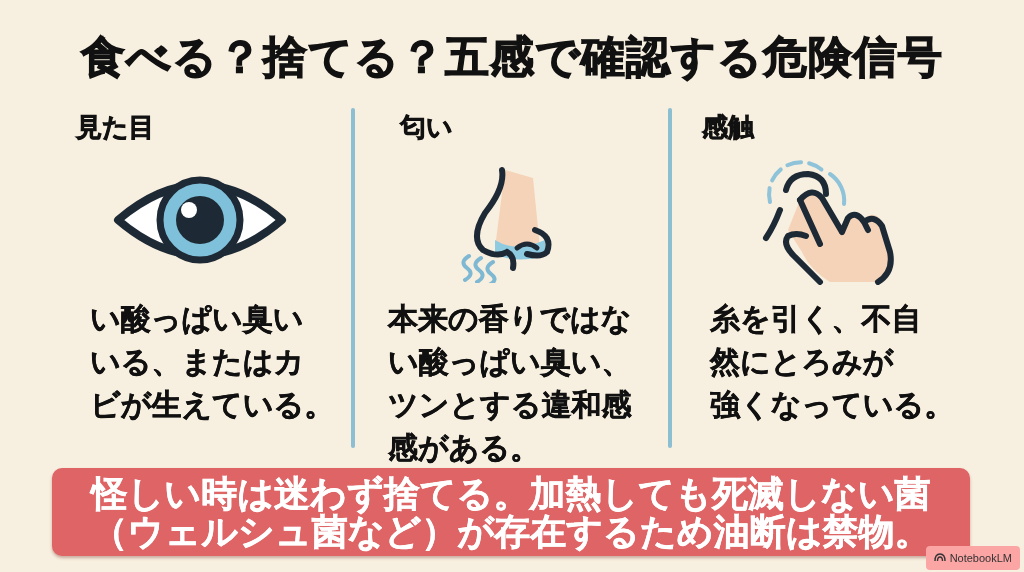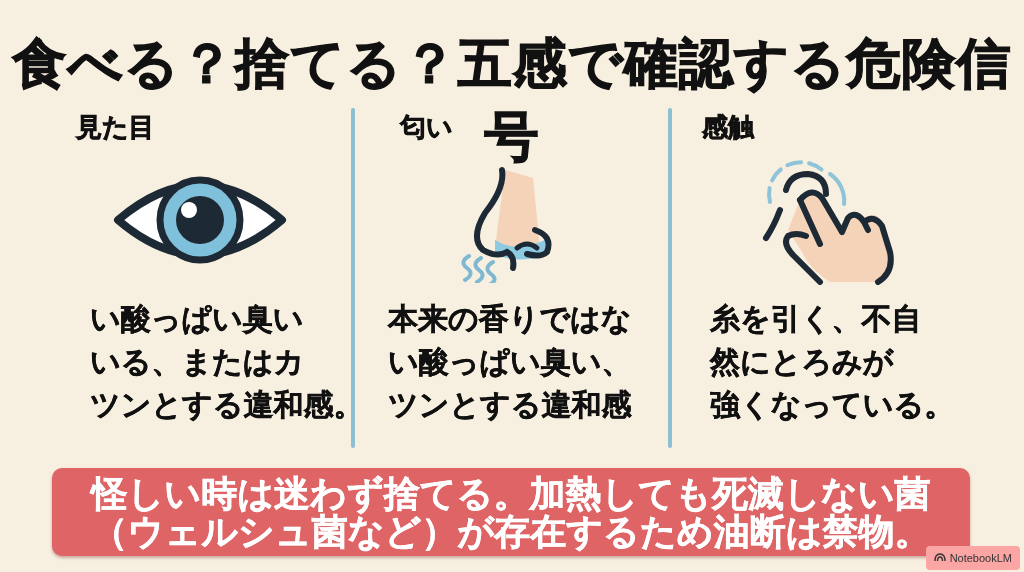--- a/index.html
+++ b/index.html
@@ -5,21 +5,21 @@
   html, body { margin: 0; padding: 0; }
   body {
     width: 1024px; height: 572px; overflow: hidden;
     background: #f7efdf;
     font-family: "DejaVu Sans", "Liberation Sans", sans-serif;
     position: relative;
     color: #111;
   }
   .title {
     position: absolute; left: 0; top: 28px; width: 1024px;
-    text-align: center; font-size: 54px; font-weight: 900;
+    text-align: center; font-size: 44px; font-weight: 900;
     letter-spacing: 1px;
     -webkit-text-stroke: 1.2px #111;
   }
   .divider {
     position: absolute; top: 108px; width: 4px; height: 340px;
     background: #8dbfd3; border-radius: 2px;
   }
   .col-head {
     position: absolute; top: 0; width: 240px; text-align: left;
     font-size: 26px; font-weight: 700; -webkit-text-stroke: 0.8px #111;
@@ -56,36 +56,36 @@
 
 <div class="col-head" style="left:76px; top:110px;">見た目</div>
 <div class="icon" style="left:112px; top:170px;">
   <svg width="176" height="100" viewBox="0 0 176 100">
     <path d="M6 50 Q88 -20 170 50 Q88 120 6 50 Z" fill="#fff" stroke="#1d2a35" stroke-width="8" stroke-linejoin="round"></path>
     <circle cx="88" cy="50" r="40" fill="#7fc0da" stroke="#1d2a35" stroke-width="7"></circle>
     <circle cx="88" cy="50" r="24" fill="#1d2a35"></circle>
     <circle cx="77" cy="40" r="8" fill="#fff"></circle>
   </svg>
 </div>
-<div class="body-text" style="left:90px; top:297px;"><div>い酸っぱい臭い</div><div>いる、またはカ</div><div>ツンとする違和感。</div></div>
+<div class="body-text" style="left:90px; top:297px;"><div>い酸っぱい臭い</div><div>いる、またはカ</div><div>ビが生えている。</div></div>
 
 <div class="col-head" style="left:400px; top:110px;">匂い</div>
 <div class="icon" style="left:455px; top:158px;">
   <svg width="120" height="125" viewBox="0 0 120 125">
     <path d="M50 12 L78 20 L85 90 L40 90 Z" fill="#f5d3b8"></path>
     <path d="M40 82 Q60 95 90 82 L90 98 Q60 106 40 96 Z" fill="#8fcbe0"></path>
     <path d="M47 12 Q50 30 30 55 Q15 80 28 92 Q42 100 52 94 Q60 98 58 110" fill="none" stroke="#1d2a35" stroke-width="6" stroke-linecap="round"></path>
     <path d="M80 72 Q98 78 92 94 Q86 100 72 96" fill="none" stroke="#1d2a35" stroke-width="6" stroke-linecap="round"></path>
     <path d="M62 90 Q72 82 82 90" fill="none" stroke="#1d2a35" stroke-width="5" stroke-linecap="round"></path>
     <path d="M14 98 Q4 104 12 110 Q20 116 10 122" fill="none" stroke="#7fb8d3" stroke-width="4" stroke-linecap="round"></path>
     <path d="M26 100 Q16 106 24 112 Q32 118 22 124" fill="none" stroke="#7fb8d3" stroke-width="4" stroke-linecap="round"></path>
     <path d="M38 104 Q28 110 36 116 Q44 122 34 127" fill="none" stroke="#7fb8d3" stroke-width="4" stroke-linecap="round"></path>
   </svg>
 </div>
-<div class="body-text" style="left:388px; top:297px;"><div>本来の香りではな</div><div>い酸っぱい臭い、</div><div>ツンとする違和感</div></div>
+<div class="body-text" style="left:388px; top:297px;"><div>本来の香りではな</div><div>い酸っぱい臭い、</div><div>ツンとする違和感</div><div>感がある。</div></div>
 
 <div class="col-head" style="left:702px; top:110px;">感触</div>
 <div class="icon" style="left:760px; top:160px;">
   <svg width="140" height="125" viewBox="0 0 140 125">
     <path d="M10 42 A32 32 0 0 1 62 10" fill="none" stroke="#8fc3da" stroke-width="4" stroke-dasharray="14 8" stroke-linecap="round"></path>
     <path d="M70 14 A32 32 0 0 1 84 44" fill="none" stroke="#8fc3da" stroke-width="4" stroke-linecap="round"></path>
     <path d="M40 40 Q52 26 62 38 L80 70 L88 58 Q96 50 104 60 L108 56 Q116 52 122 62 L130 90 Q134 112 118 122 L70 122 Q50 110 42 92 L28 70 Z" fill="#f5d3b8"></path>
     <path d="M40 40 Q52 26 62 38 L82 72 M82 72 L88 58 Q96 50 104 62 L108 70 M104 62 Q114 54 122 66 L130 92 Q134 112 118 122" fill="none" stroke="#1d2a35" stroke-width="6" stroke-linecap="round" stroke-linejoin="round"></path>
     <path d="M40 40 L60 84 M46 76 Q36 72 28 76 Q22 84 34 96 L60 122" fill="none" stroke="#1d2a35" stroke-width="6" stroke-linecap="round"></path>
     <path d="M26 30 Q30 14 48 14 Q66 16 66 34" fill="none" stroke="#1d2a35" stroke-width="6" stroke-linecap="round"></path>

